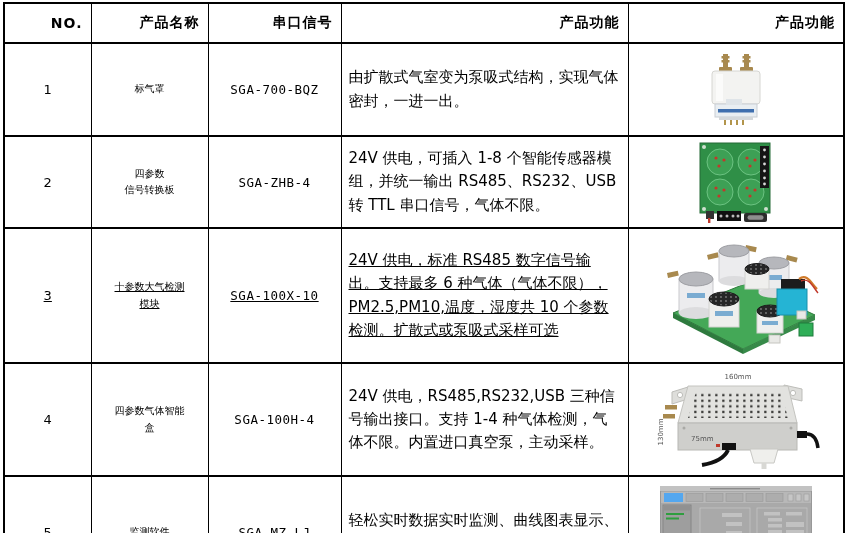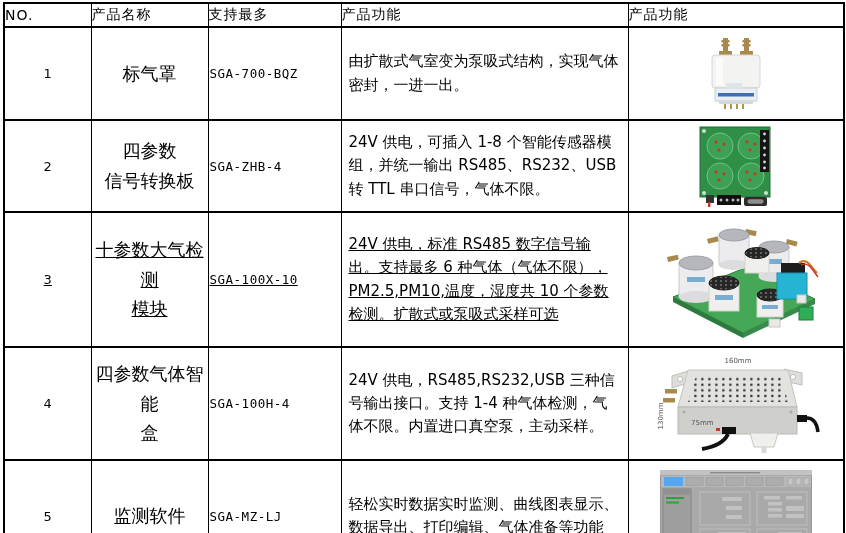--- a/index.html
+++ b/index.html
@@ -11,52 +11,52 @@
     position:absolute;left:3px;top:2px;width:840px;
     border-collapse:collapse;table-layout:fixed;
     border:2px solid #000;
   }
   .spec th,.spec td{
     border-left:1px solid #000;border-right:1px solid #000;
     border-top:2px solid #000;border-bottom:2px solid #000;
     overflow:hidden;
   }
   .spec th{
-    height:22px;font-size:14px;font-weight:normal;text-align:left;
-    padding:0;letter-spacing:1px;
+    height:22px;font-size:14px;font-weight:bold;text-align:right;
+    padding:8px;letter-spacing:1px;
   }
   tr.r1>td{height:83px;}
   tr.r2>td{height:82px;}
   tr.r3>td{height:125px;text-decoration:underline;}
   tr.r4>td{height:103px;}
   tr.r5>td{height:102px;}
   td.c-no{ text-align:center;vertical-align:middle;font-size:13px;}
-  td.c-name{text-align:center;vertical-align:middle;font-size:18px;line-height:1.65;white-space:pre-line;padding:0 4px;}
-  td.c-model{text-align:left;vertical-align:middle;font-size:12.5px;font-family:"DejaVu Sans Mono","Liberation Mono",monospace;letter-spacing:.5px;}
+  td.c-name{text-align:center;vertical-align:middle;font-size:10px;line-height:1.65;white-space:pre-line;padding:0 4px;}
+  td.c-model{text-align:center;vertical-align:middle;font-size:12.5px;font-family:"DejaVu Sans Mono","Liberation Mono",monospace;letter-spacing:.5px;}
   td.c-func{text-align:left;vertical-align:middle;font-size:15px;line-height:1.55;padding:4px 8px 4px 7px;}
   td.c-photo{text-align:center;vertical-align:middle;padding:0;}
   td.c-photo svg{display:inline-block;vertical-align:middle;}
   .dim-label{font-size:7px;fill:#555;font-family:"DejaVu Sans","Liberation Sans",sans-serif;}
 </style>
 </head>
 <body>
 
 <table class="spec">
   <colgroup>
     <col style="width:87px">
       <col style="width:117px">
       <col style="width:133px">
       <col style="width:287px">
       <col style="width:216px">
   </colgroup>
   <thead>
     <tr>
       <th>NO.</th>
       <th>产品名称</th>
-      <th>支持最多</th>
+      <th>串口信号</th>
       <th>产品功能</th>
       <th>产品功能</th>
     </tr>
   </thead>
   <tbody>
 
     <tr class="r1">
       <td class="c-no">1</td>
       <td class="c-name">标气罩</td>
       <td class="c-model">SGA-700-BQZ</td>

